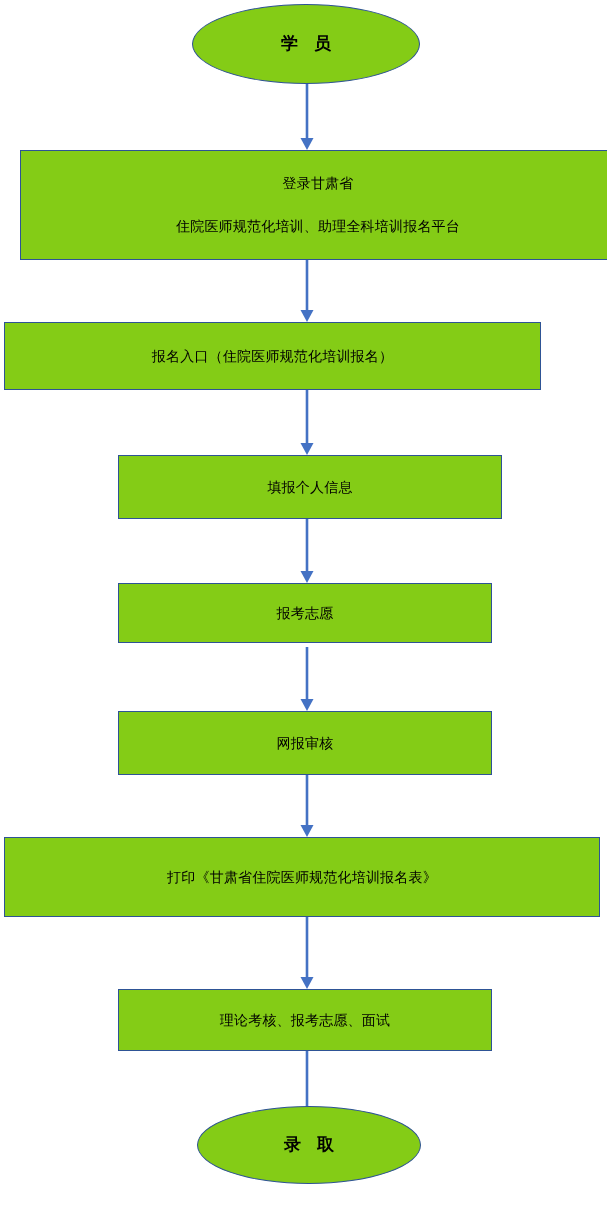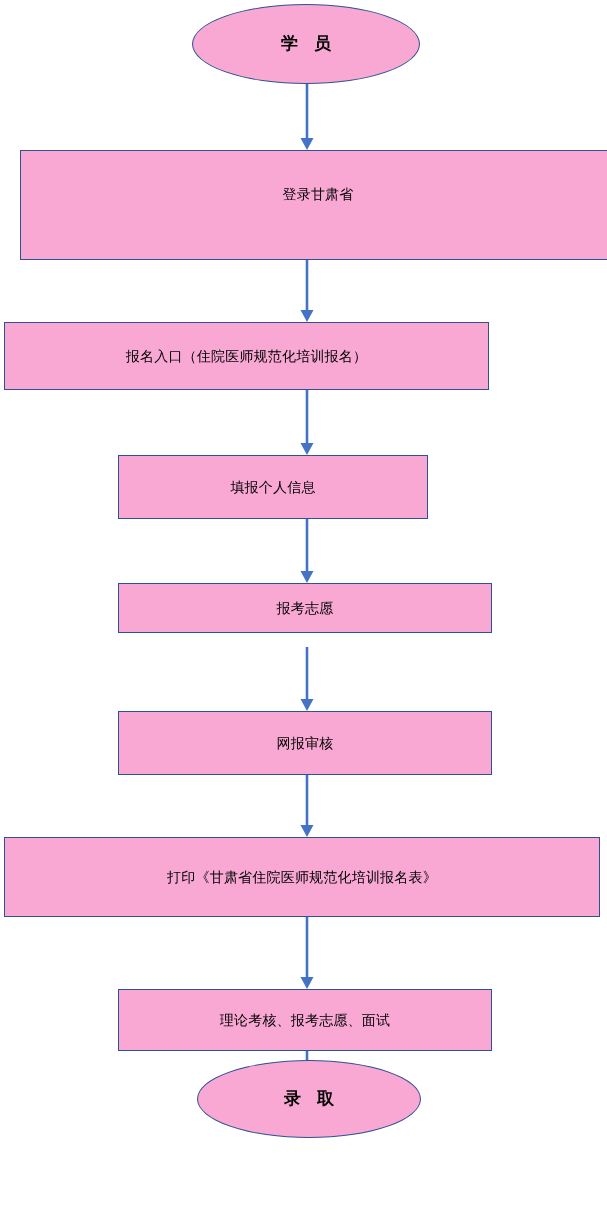--- a/index.html
+++ b/index.html
@@ -17,21 +17,21 @@
     background: #ffffff;
     overflow: hidden;
   }
   .node {
     position: absolute;
     box-sizing: border-box;
     display: flex;
     flex-direction: column;
     align-items: center;
     justify-content: center;
-    background: #f9a8d4;
+    background: #84cc16;
   }
   .node.box {
     border: 1.6px solid #2E5395;
   }
   .node.terminal {
     border: 1.4px solid #2E5395;
     border-radius: 50%;
   }
   .node-label {
     color: #000000;
@@ -71,52 +71,53 @@
 
   <div class="connector" style="left:296px; top:84px; height:66px;">
     <svg width="22" height="66" viewBox="0 0 22 66">
       <line x1="11" y1="0" x2="11" y2="56" stroke="#4472C4" stroke-width="2.6"></line>
       <polygon points="4.5,54 17.5,54 11,66" fill="#4472C4"></polygon>
     </svg>
   </div>
 
   <div class="node box" style="left:20px; top:150px; width:596px; height:110px;">
     <div class="node-label line-gap">登录甘肃省</div>
+    <div class="node-label">住院医师规范化培训、助理全科培训报名平台</div>
   </div>
 
   <div class="connector" style="left:296px; top:260px; height:62px;">
     <svg width="22" height="62" viewBox="0 0 22 62">
       <line x1="11" y1="0" x2="11" y2="52" stroke="#4472C4" stroke-width="2.6"></line>
       <polygon points="4.5,50 17.5,50 11,62" fill="#4472C4"></polygon>
     </svg>
   </div>
 
-  <div class="node box" style="left:4px; top:322px; width:485px; height:68px;">
+  <div class="node box" style="left:4px; top:322px; width:537px; height:68px;">
     <div class="node-label">报名入口（住院医师规范化培训报名）</div>
   </div>
 
   <div class="connector" style="left:296px; top:390px; height:65px;">
     <svg width="22" height="65" viewBox="0 0 22 65">
       <line x1="11" y1="0" x2="11" y2="55" stroke="#4472C4" stroke-width="2.6"></line>
       <polygon points="4.5,53 17.5,53 11,65" fill="#4472C4"></polygon>
     </svg>
   </div>
 
-  <div class="node box" style="left:118px; top:455px; width:310px; height:64px;">
+  <div class="node box" style="left:118px; top:455px; width:384px; height:64px;">
     <div class="node-label">填报个人信息</div>
   </div>
 
   <div class="connector" style="left:296px; top:519px; height:64px;">
     <svg width="22" height="64" viewBox="0 0 22 64">
       <line x1="11" y1="0" x2="11" y2="54" stroke="#4472C4" stroke-width="2.6"></line>
       <polygon points="4.5,52 17.5,52 11,64" fill="#4472C4"></polygon>
     </svg>
   </div>
 
-  <div class="node box" style="left:118px; top:583px; width:374px; height:50px;">
+  <div class="node box" style="left:118px; top:583px; width:374px; height:60px;">
     <div class="node-label">报考志愿</div>
   </div>
 
   <div class="connector" style="left:296px; top:647px; height:64px;">
     <svg width="22" height="64" viewBox="0 0 22 64">
       <line x1="11" y1="0" x2="11" y2="54" stroke="#4472C4" stroke-width="2.6"></line>
       <polygon points="4.5,52 17.5,52 11,64" fill="#4472C4"></polygon>
     </svg>
   </div>
 
@@ -146,17 +147,17 @@
     <div class="node-label">理论考核、报考志愿、面试</div>
   </div>
 
   <div class="connector" style="left:296px; top:1051px; height:80px;">
     <svg width="22" height="80" viewBox="0 0 22 80">
       <line x1="11" y1="0" x2="11" y2="70" stroke="#4472C4" stroke-width="2.6"></line>
       <polygon points="4.5,68 17.5,68 11,80" fill="#4472C4"></polygon>
     </svg>
   </div>
 
-  <div class="node terminal" style="left:197px; top:1060px; width:224px; height:78px;">
+  <div class="node terminal" style="left:197px; top:1106px; width:224px; height:78px;">
     <div class="node-label">录 取</div>
   </div>
 
 </div>
 
 </body></html>

